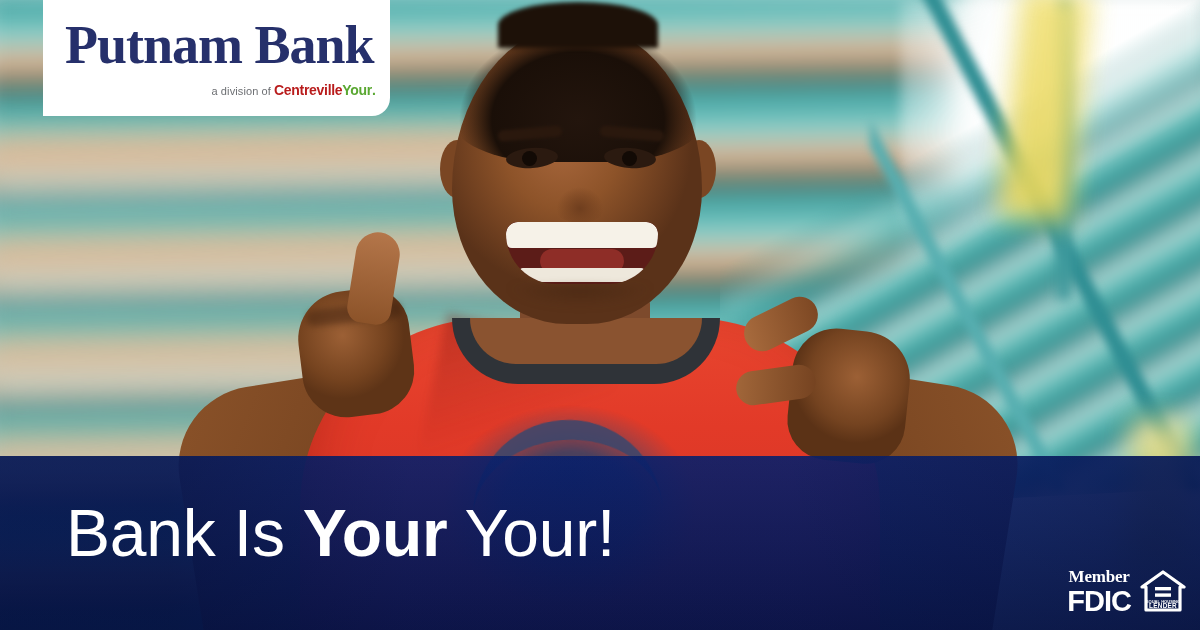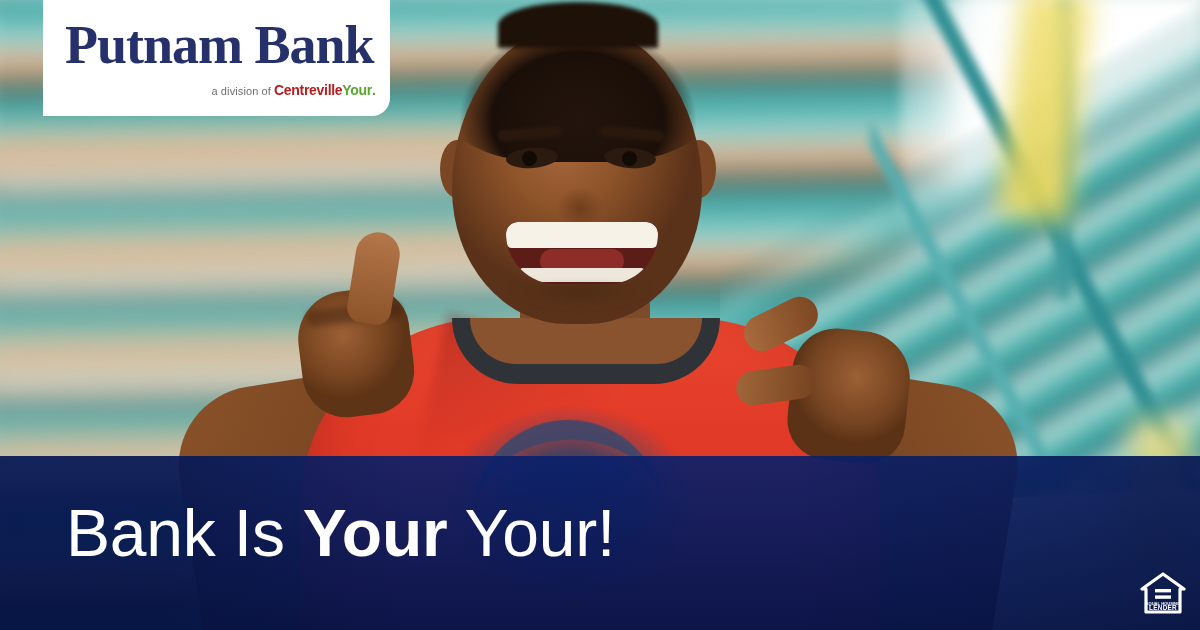--- a/index.html
+++ b/index.html
@@ -346,20 +346,24 @@
   <div class="band-dark"></div>
 
   <div class="headline"><span>Bank Is </span><b>Your</b><span> Your!</span></div>
 
   <div class="logo-card">
     <div class="logo-word">Putnam Bank</div>
     <div class="logo-sub"><span>a division of </span><span class="c1">Centreville</span><span class="c2">Your</span><span class="c3">.</span></div>
   </div>
 
   <div class="fdic">
+    <div class="fdic-txt">
+      <div class="fdic-member">Member</div>
+      <div class="fdic-main">FDIC</div>
+    </div>
     <svg class="ehl" viewBox="0 0 46 44">
       <path d="M23 2 L44 17 L40 17 L40 40 L6 40 L6 17 L2 17 Z" fill="none" stroke="#ffffff" stroke-width="3.2" stroke-linejoin="round"></path>
       <rect x="15" y="17" width="16" height="3.4" fill="#ffffff"></rect>
       <rect x="15" y="23.4" width="16" height="3.4" fill="#ffffff"></rect>
       <text x="23" y="33" fill="#ffffff" font-size="4.1" font-family="Liberation Sans, sans-serif" font-weight="bold" text-anchor="middle">EQUAL HOUSING</text>
       <text x="23" y="38.4" fill="#ffffff" font-size="6.4" font-family="Liberation Sans, sans-serif" font-weight="bold" text-anchor="middle" letter-spacing="0.3">LENDER</text>
     </svg>
   </div>
 
 </div>

